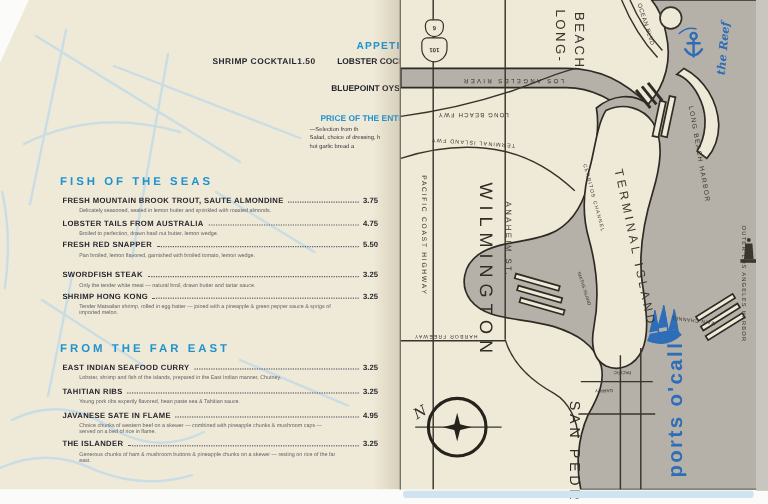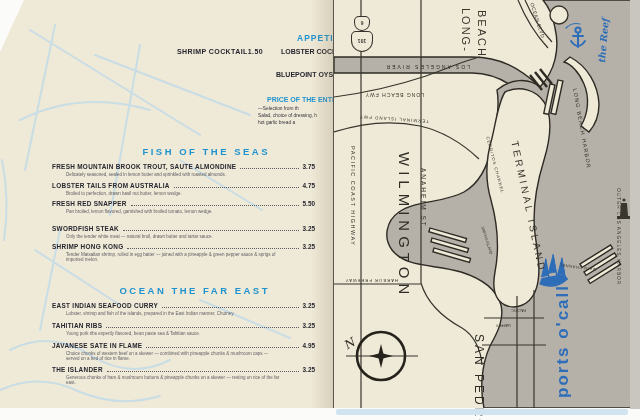--- a/index.html
+++ b/index.html
@@ -16,21 +16,21 @@
   .cyan{color:#1f93cf;font-weight:bold;}
   .navy{color:#26262f;font-weight:bold;}
   .shrimp-line{left:177px;top:48px;width:86px;display:flex;justify-content:space-between;
                font-size:7px;font-weight:bold;letter-spacing:.4px;}
   .appetiz{left:297px;top:33px;font-size:8.5px;letter-spacing:1px;white-space:nowrap;}
   .lobster-frag{left:281px;top:48px;font-size:7px;white-space:nowrap;}
   .oyster-frag{left:276px;top:71px;font-size:7px;white-space:nowrap;}
   .entree-frag{left:267px;top:96px;font-size:7px;white-space:nowrap;}
   .entree-notes{left:258px;top:105px;width:76px;overflow:hidden;font-size:4.8px;
                 line-height:7px;color:#33333d;}
-  .section-heading{position:absolute;left:50px;width:220px;text-align:right;
+  .section-heading{position:absolute;left:50px;width:220px;text-align:left;
                    font-size:9.5px;font-weight:bold;letter-spacing:2.5px;color:#1f93cf;}
   .menu-row{position:absolute;left:52px;width:263px;}
   .row-line{display:flex;align-items:baseline;}
   .item-name{font-size:6.4px;font-weight:bold;letter-spacing:.3px;color:#26262f;white-space:nowrap;}
   .leader{flex:1;border-bottom:1px dotted #5a5a64;margin:0 4px;height:.65em;}
   .item-price{font-size:6.4px;font-weight:bold;color:#26262f;}
   .item-desc{margin-left:14px;margin-top:1.5px;width:215px;font-size:4.5px;
              line-height:5.6px;color:#474751;opacity:.85;}
   
   .map-page{position:absolute;left:333px;top:0;width:297px;height:408px;
@@ -150,21 +150,21 @@
     </div>
     <div class="menu-row" style="top:238px">
       <div class="row-line">
         <span class="item-name">SHRIMP HONG KONG</span>
         <span class="leader"></span>
         <span class="item-price">3.25</span>
       </div>
       <div class="item-desc">Tender Matsailan shrimp, rolled in egg batter — joined with a pineapple &amp; green pepper sauce &amp; sprigs of imported melon.</div>
     </div>
 
-    <div class="section-heading" style="top:285px">OCEAN THE FAR EAST</div>
+    <div class="section-heading" style="top:285px">FROM THE FAR EAST</div>
 
     <div class="menu-row" style="top:297px">
       <div class="row-line">
         <span class="item-name">EAST INDIAN SEAFOOD CURRY</span>
         <span class="leader"></span>
         <span class="item-price">3.25</span>
       </div>
       <div class="item-desc">Lobster, shrimp and fish of the islands, prepared in the East Indian manner, Chutney.</div>
     </div>
     <div class="menu-row" style="top:317px">

